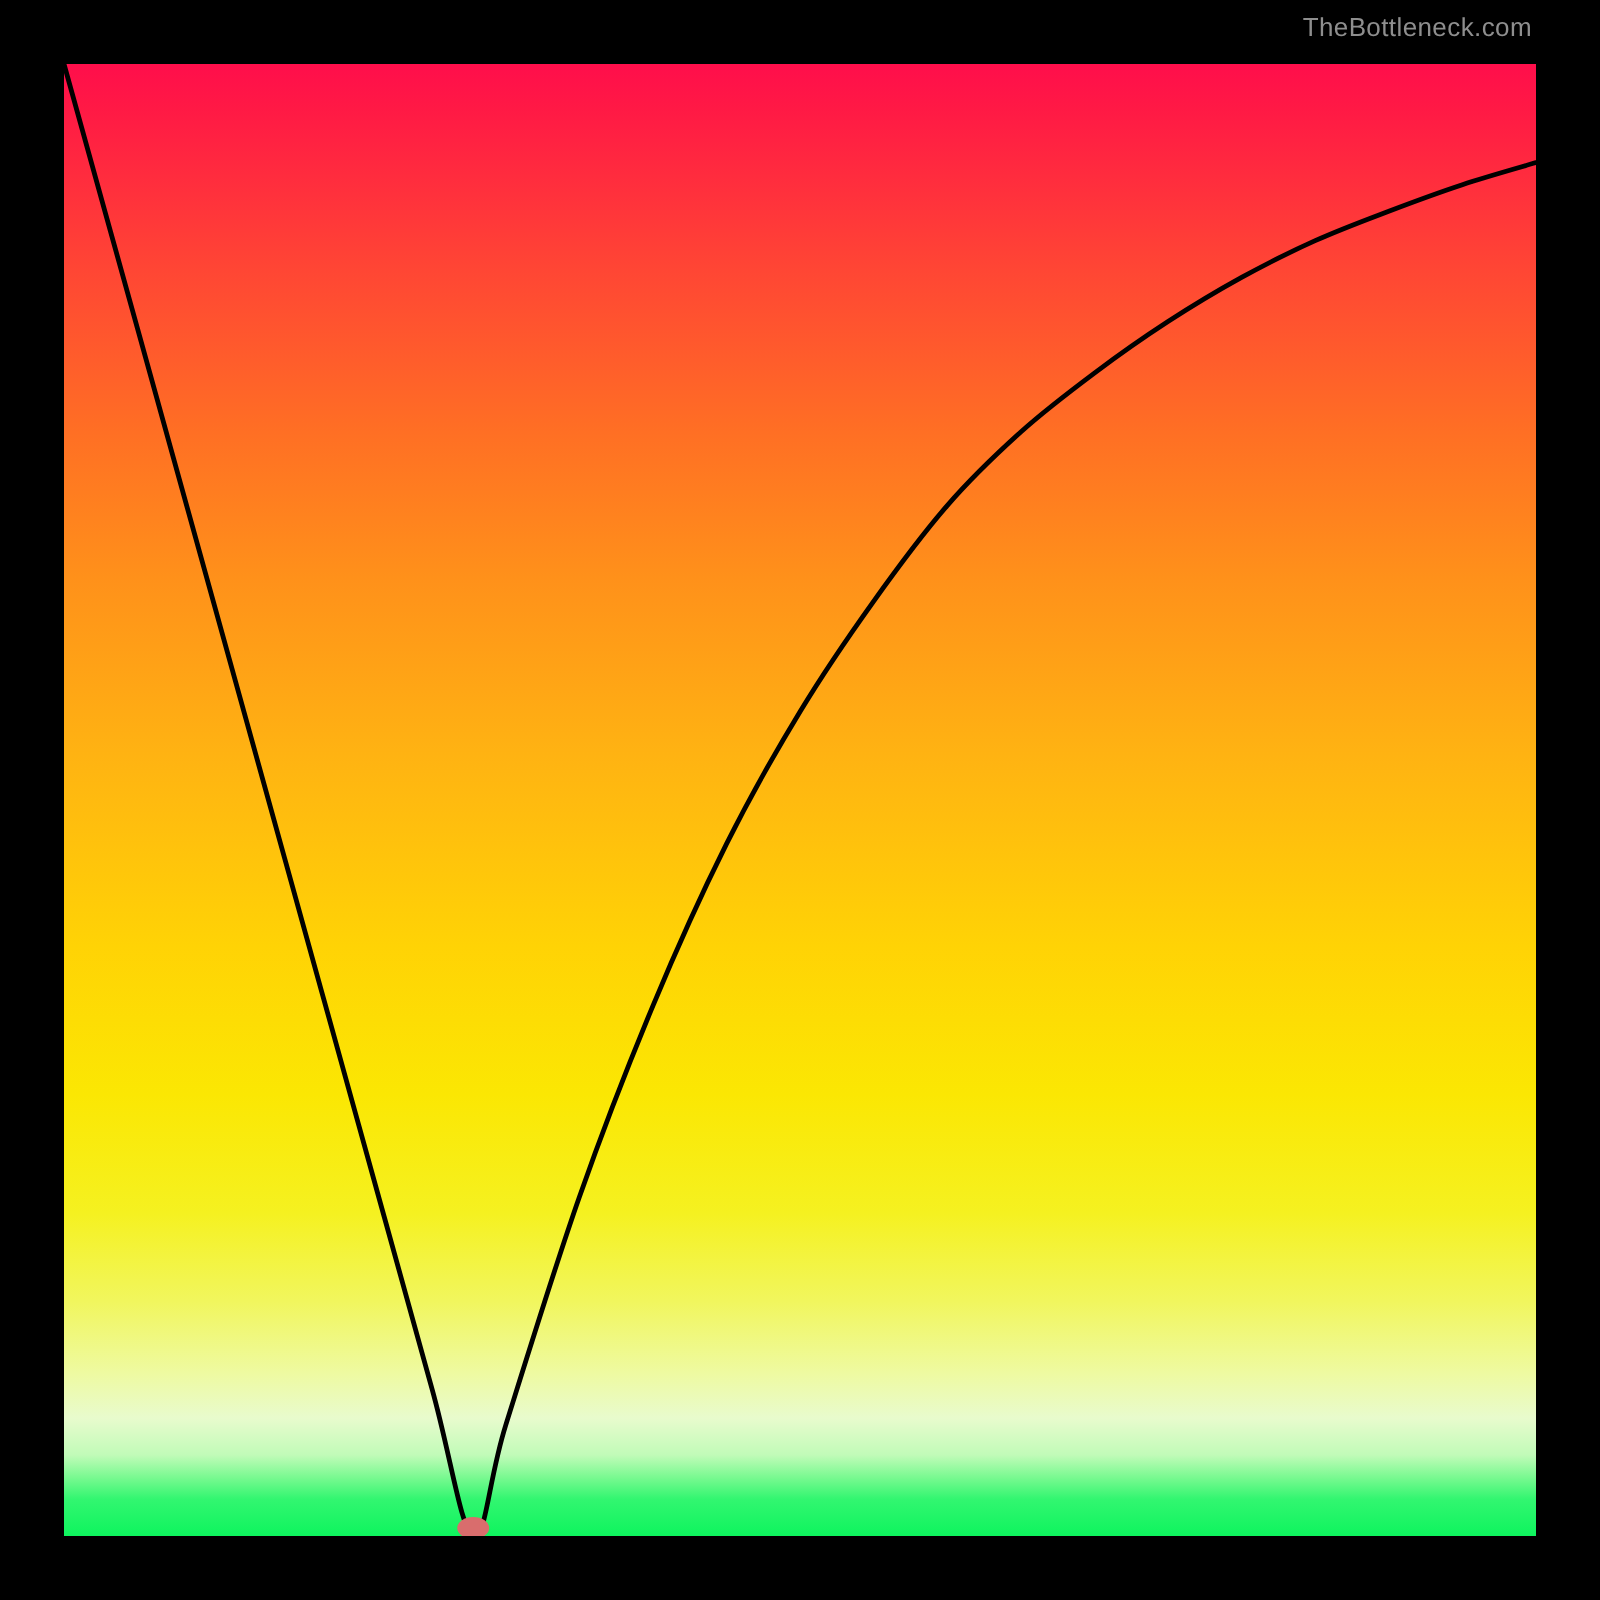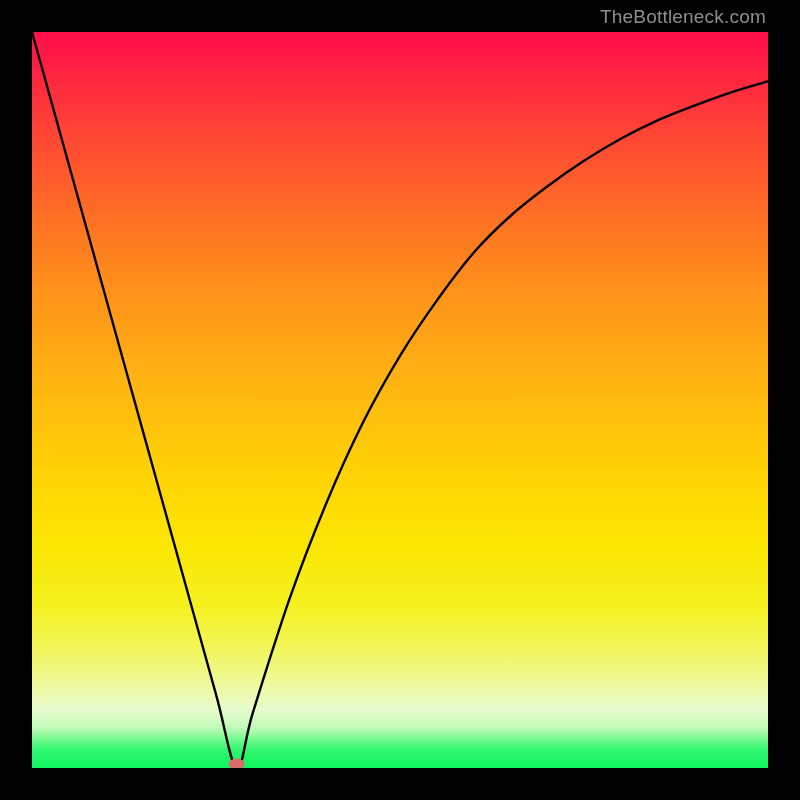--- a/index.html
+++ b/index.html
@@ -47,21 +47,21 @@
     width: 736px;
     height: 736px;
     pointer-events: none;
   }
   .watermark {
     position: absolute;
     right: 34px;
     top: 6px;
     color: #8e8e8e;
     font-family: "Helvetica Neue", Arial, sans-serif;
-    font-size: 19px;
+    font-size: 13px;
     font-weight: 500;
     letter-spacing: 0.2px;
   }
 </style>
 </head>
 <body>
 
 <div class="container">
   <div class="gradient-area"></div>
 

